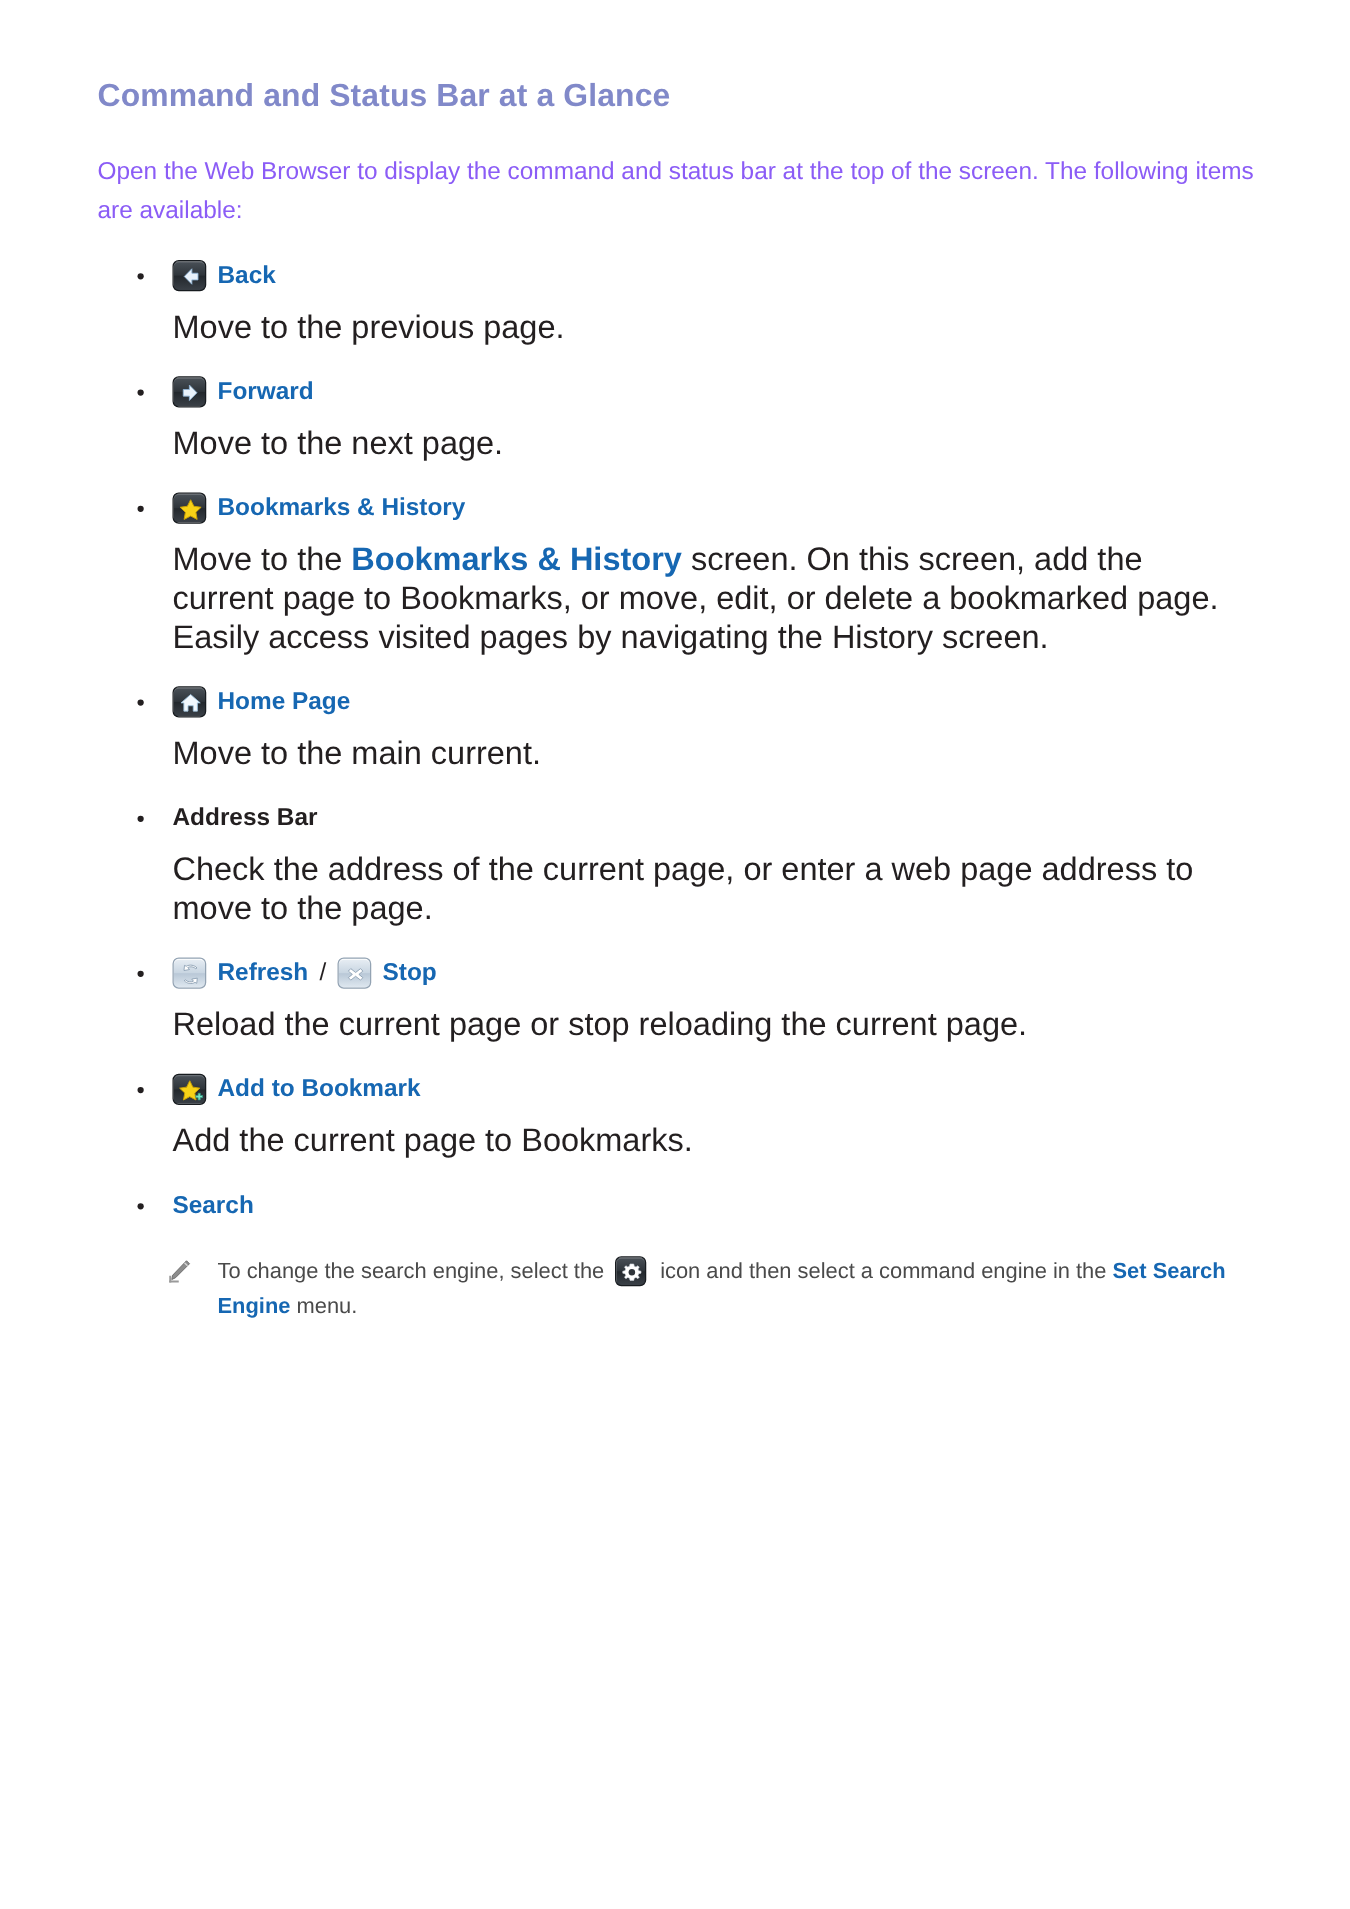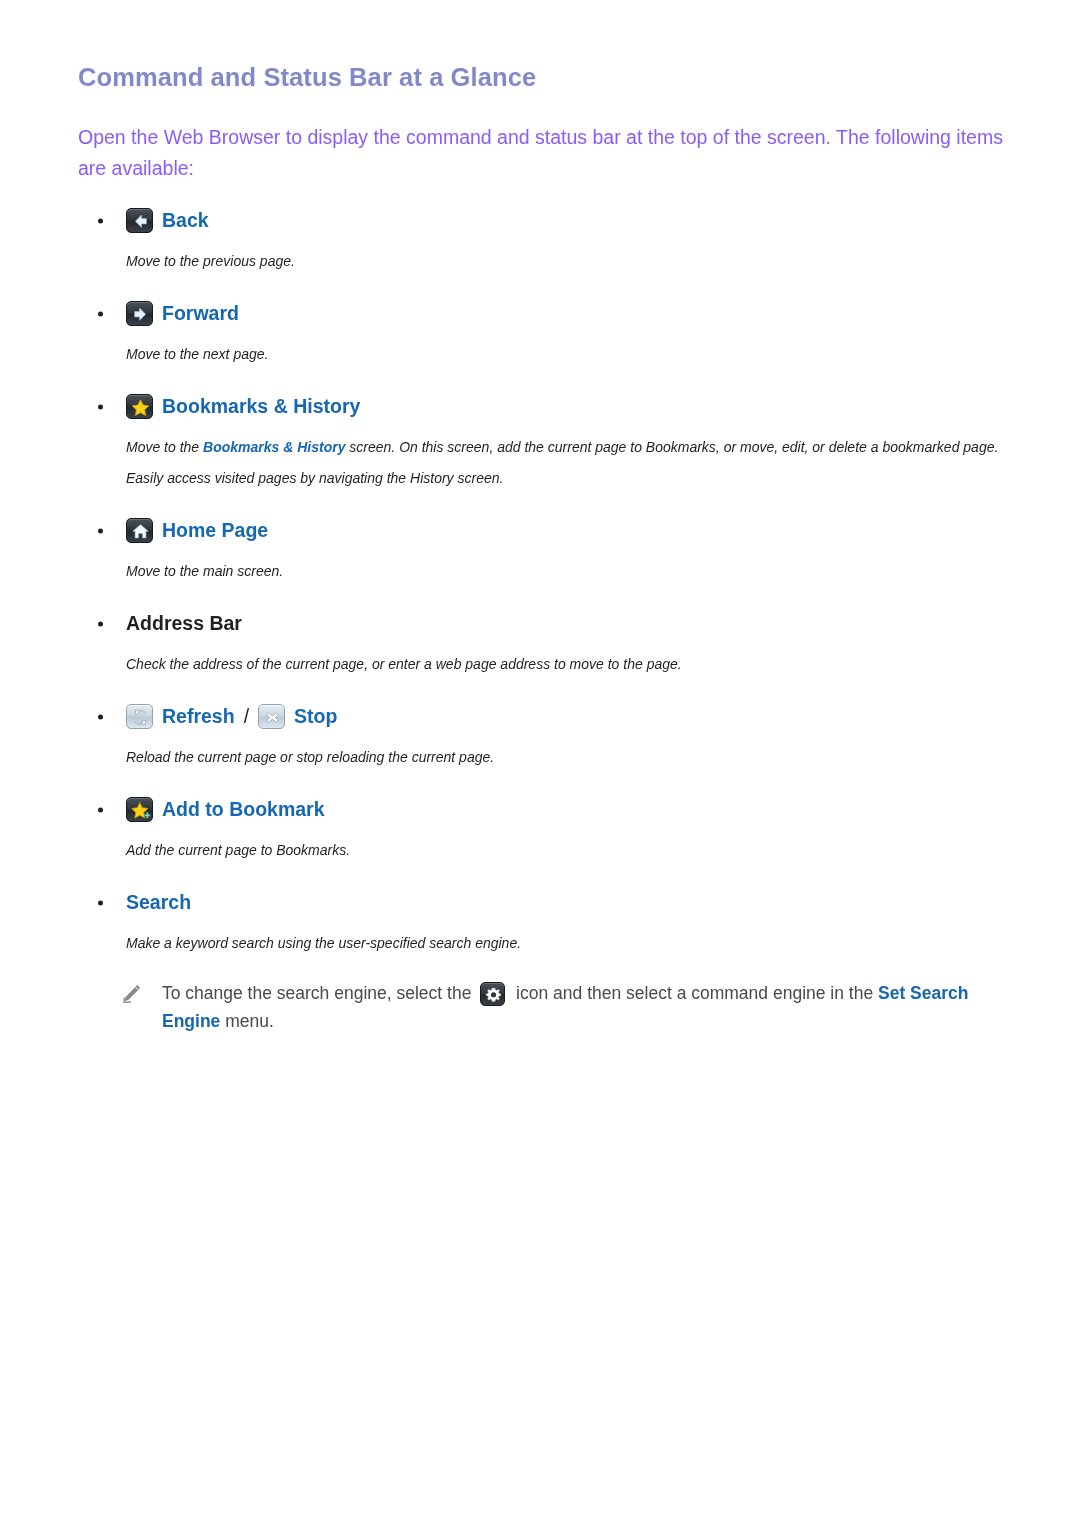--- a/index.html
+++ b/index.html
@@ -35,21 +35,21 @@
   
   .intro {
     font-size: 19.5px;
     line-height: 31px;
     color: #8b5cf6;
     margin: 0 0 18px 0;
     max-width: 930px;
   }
 
   
-  .item-list { margin: 0; padding: 0; list-style: none; }
+  .item-list { margin: 12px; padding: 0; list-style: none; }
 
   .item { margin: 0 0 0 0; }
 
   .item-head {
     display: flex;
     align-items: center;
     position: relative;
     padding-left: 48px;
     min-height: 34px;
     margin-top: 20px;
@@ -73,26 +73,25 @@
   .item-label.blue { color: #1667b2; }
   .item-label.black { color: #231f20; text-align: right; }
   .sep {
     font-size: 19.5px;
     color: #231f20;
     margin: 0 9px 0 9px;
     line-height: 1;
   }
 
   .item-desc {
-    font-size: 14px;
+    font-size: 26px;
     line-height: 31px;
     color: #231f20;
     margin: 8px 0 0 48px;
     max-width: 900px;
-    font-style: italic;
   }
   .item-desc.wide { max-width: 908px; }
   .inline-blue { color: #1667b2; font-weight: bold; }
 
   
   .icon-chip {
     display: inline-block;
     position: relative;
     width: 27px;
     height: 25px;
@@ -192,21 +191,21 @@
     <li class="item">
       <div class="item-head">
         <span class="bullet"></span>
         <span class="icon-chip dark">
           <svg width="27" height="25" viewBox="0 0 27 25">
             <path d="M13.5 5.6 L21.2 12.3 L18.9 12.3 L18.9 18.9 L15.6 18.9 L15.6 14.6 L11.4 14.6 L11.4 18.9 L8.1 18.9 L8.1 12.3 L5.8 12.3 Z" fill="#f2f8fd" stroke="#9ec2de" stroke-width="0.7" stroke-linejoin="round"></path>
           </svg>
         </span>
         <span class="item-label blue">Home Page</span>
       </div>
-      <div class="item-desc">Move to the main screen.</div>
+      <div class="item-desc">Move to the main current.</div>
     </li>
 
     <li class="item">
       <div class="item-head">
         <span class="bullet"></span>
         <span class="item-label black">Address Bar</span>
       </div>
       <div class="item-desc">Check the address of the current page, or enter a web page address to move to the page.</div>
     </li>
 
@@ -243,21 +242,20 @@
         <span class="item-label blue">Add to Bookmark</span>
       </div>
       <div class="item-desc">Add the current page to Bookmarks.</div>
     </li>
 
     <li class="item">
       <div class="item-head">
         <span class="bullet"></span>
         <span class="item-label blue">Search</span>
       </div>
-      <div class="item-desc">Make a keyword search using the user-specified search engine.</div>
 
       <div class="note">
         <span class="note-icon">
           <svg width="22" height="24" viewBox="0 0 22 24">
             <path d="M17.2 2.6 L19.6 5.0 L8.4 16.2 L5.4 17.6 L6.1 14.2 Z" fill="#8c8c8c" stroke="#6e6e6e" stroke-width="0.8" stroke-linejoin="round"></path>
             <path d="M15.6 4.2 L18.0 6.6" stroke="#d5d5d5" stroke-width="1.1"></path>
             <path d="M3.4 18.4 L11.0 18.4 L11.0 20.0 L3.4 20.0 Z" fill="#9a9a9a"></path>
             <path d="M3.4 14.6 L3.4 20.0 L5.0 20.0 L5.0 14.6 Z" fill="#9a9a9a"></path>
           </svg>
         </span>

